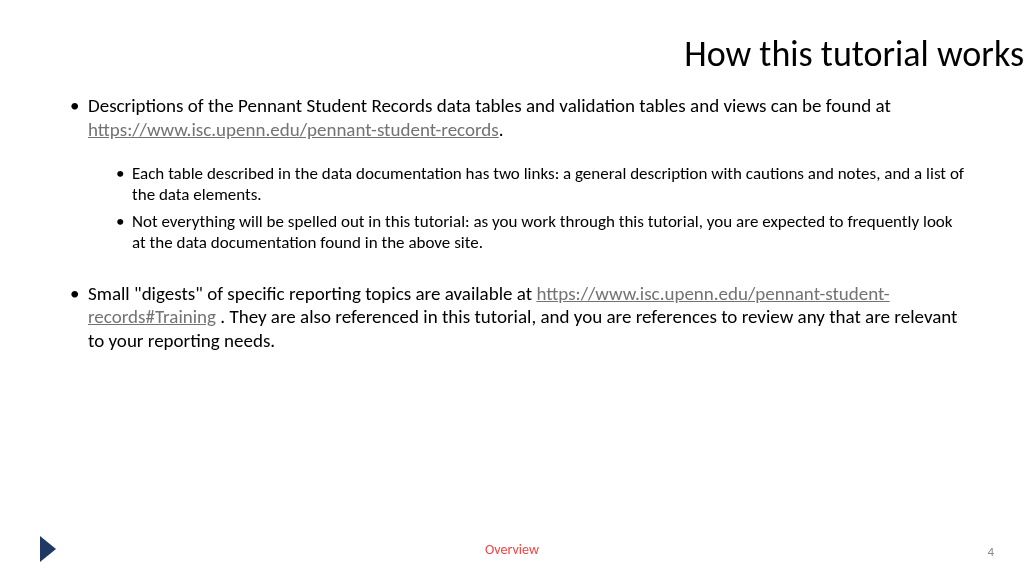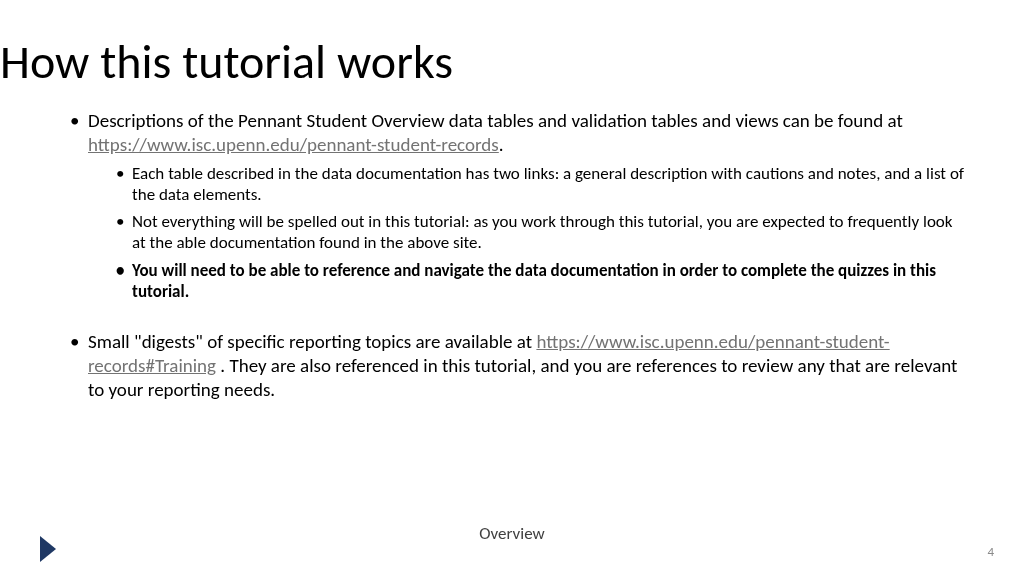--- a/index.html
+++ b/index.html
@@ -6,22 +6,22 @@
     body {
       width: 1024px;
       height: 576px;
       background: #ffffff;
       font-family: Calibri, "Segoe UI", Arial, sans-serif;
       color: #000000;
       position: relative;
       overflow: hidden;
     }
     .title {
-      text-align: left;
-      font-size: 48px;
+      text-align: right;
+      font-size: 36px;
       font-weight: 400;
       padding-top: 32px;
       padding-bottom: 18px;
     }
     .content {
       padding-left: 70px;
       padding-right: 55px;
     }
     ul { list-style: none; }
     .outer-list > li {
@@ -31,21 +31,21 @@
       margin-bottom: 12px;
       padding-left: 18px;
     }
     .outer-list > li::before {
       content: "•";
       position: absolute;
       left: 0;
       top: 0;
     }
     .inner-list {
-      margin-top: 6px;
+      margin-top: 21px;
       margin-left: 28px;
     }
     .inner-list > li {
       position: relative;
       font-size: 17px;
       line-height: 1.25;
       margin-bottom: 6px;
       padding-left: 16px;
     }
     .inner-list > li::before {
@@ -86,45 +86,44 @@
       width: 0;
       height: 0;
       border-top: 13px solid transparent;
       border-bottom: 13px solid transparent;
       border-left: 16px solid #1f3864;
     }
     .footer-center {
       position: absolute;
       left: 50%;
       transform: translateX(-50%);
-      bottom: 18px;
-      font-size: 17px;
-      color: #404040;
+      bottom: 4px;
+      font-size: 14px;
+      color: #ef4444;
     }
     .footer-page {
       position: absolute;
       right: 30px;
       bottom: 3px;
       font-size: 13px;
       color: #8a8a8a;
     }
   </style>
 </head>
 <body>
 
 <h1 class="title">How this tutorial works</h1>
 
 <div class="content">
   <ul class="outer-list">
     <li>
-      <span>Descriptions of the Pennant Student Overview data tables and validation tables and views can be found at </span><a class="link">https://www.isc.upenn.edu/pennant-student-records</a><span>.</span>
+      <span>Descriptions of the Pennant Student Records data tables and validation tables and views can be found at </span><a class="link">https://www.isc.upenn.edu/pennant-student-records</a><span>.</span>
       <ul class="inner-list">
         <li>Each table described in the data documentation has two links: a general description with cautions and notes, and a list of the data elements.</li>
-        <li>Not everything will be spelled out in this tutorial: as you work through this tutorial, you are expected to frequently look at the able documentation found in the above site.</li>
-        <li class="bold">You will need to be able to reference and navigate the data documentation in order to complete the quizzes in this tutorial.</li>
+        <li>Not everything will be spelled out in this tutorial: as you work through this tutorial, you are expected to frequently look at the data documentation found in the above site.</li>
       </ul>
     </li>
     <li class="gap-before">
       <span>Small "digests" of specific reporting topics are available at </span><a class="link">https://www.isc.upenn.edu/pennant-student-records#Training</a><span> . They are also referenced in this tutorial, and you are references to review any that are relevant to your reporting needs.</span>
     </li>
   </ul>
 </div>
 
 <div class="footer">
   <div class="breadcrumb-shape">

